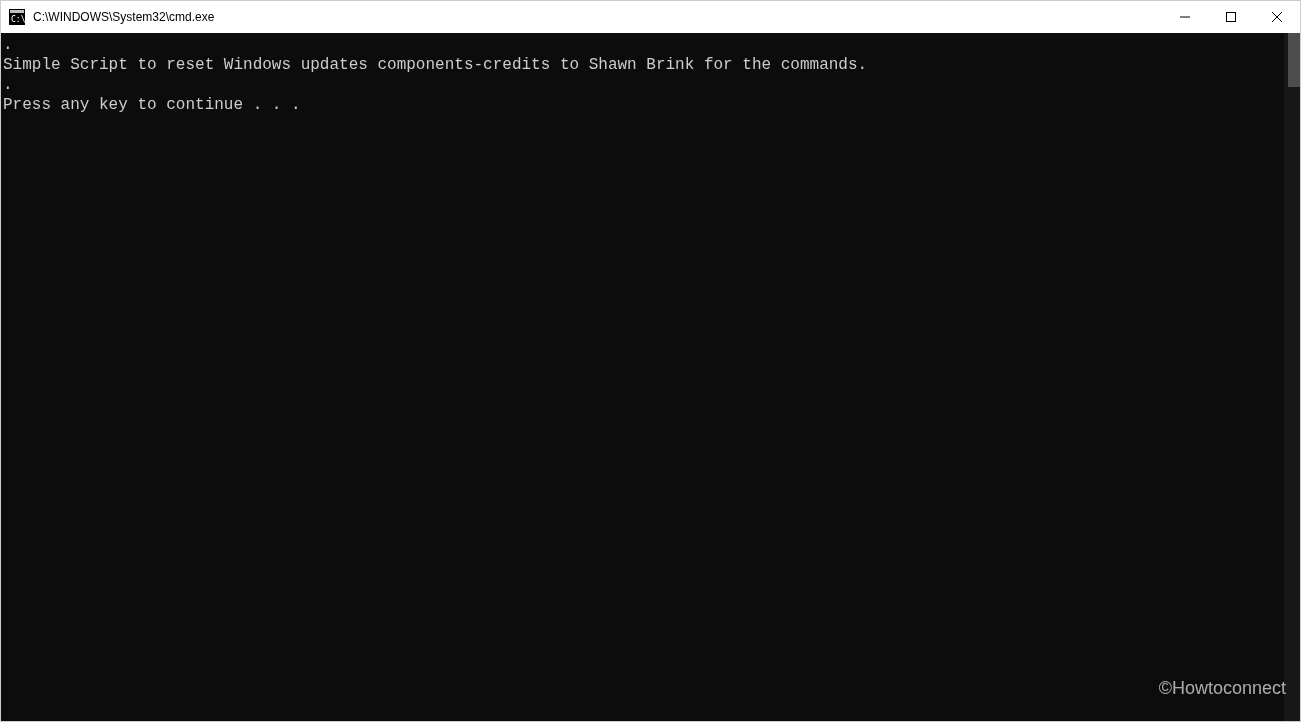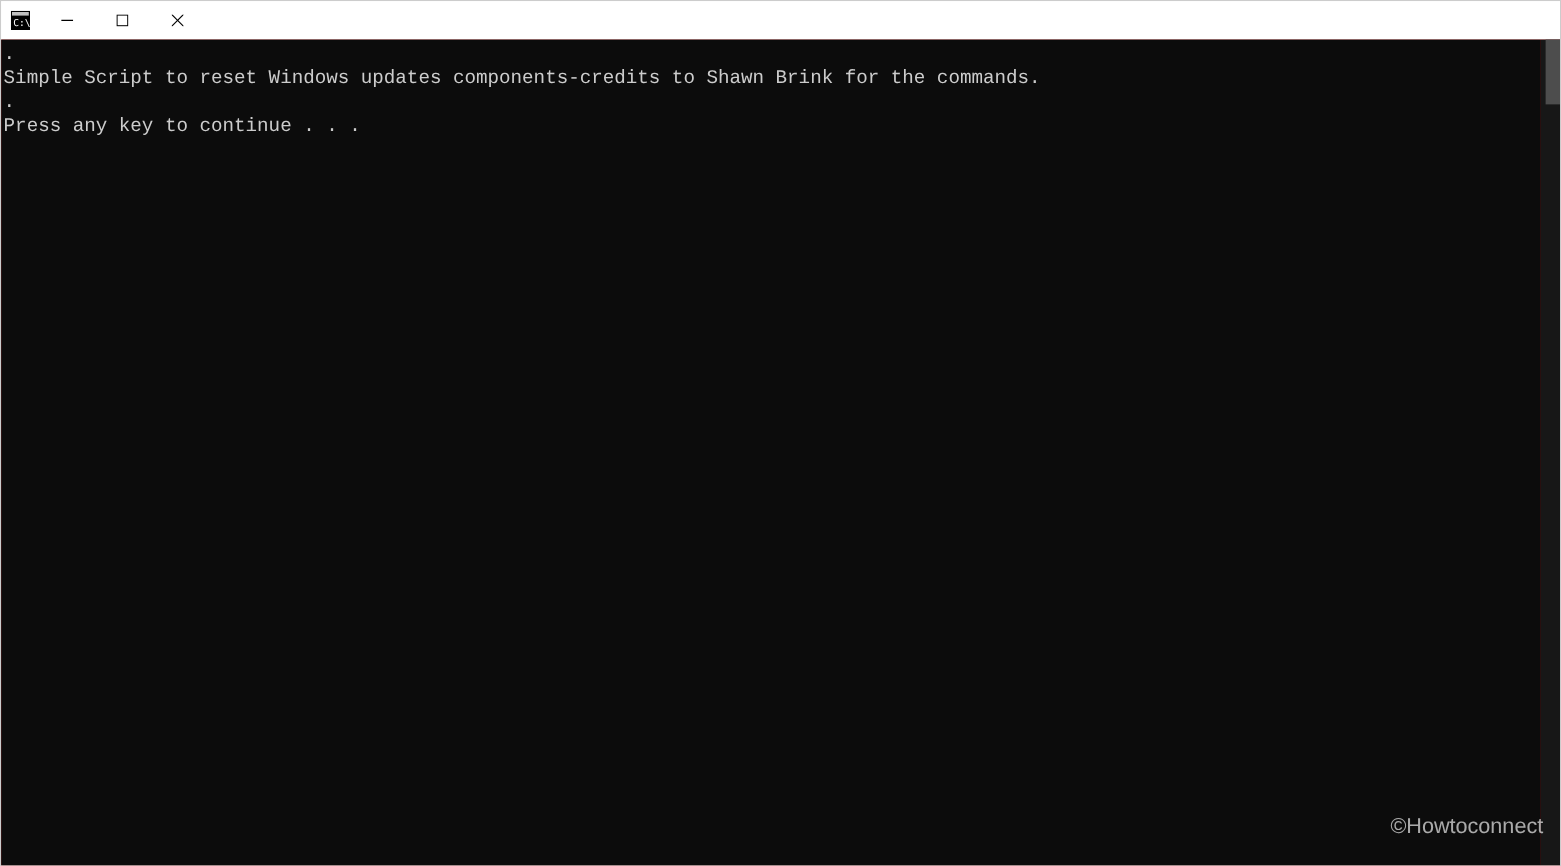--- a/index.html
+++ b/index.html
@@ -53,21 +53,21 @@
       height: 32px;
       display: flex;
       align-items: center;
       justify-content: center;
       color: #000000;
       cursor: pointer;
     }
     .terminal-wrapper {
       flex: 1;
       display: flex;
-      background: #b91c1c;
+      background: #4d7c0f;
       position: relative;
     }
     .terminal {
       flex: 1;
       background: #0c0c0c;
       color: #cccccc;
       font-family: Consolas, "Courier New", monospace;
       font-size: 16px;
       line-height: 20px;
       padding: 2px 0 0 2px;
@@ -102,20 +102,21 @@
 
 <div class="window">
   <div class="titlebar">
     <span class="titlebar-icon">
       <svg width="16" height="16" viewBox="0 0 16 16">
         <rect x="0" y="0" width="16" height="16" fill="#000000"></rect>
         <rect x="1" y="1" width="14" height="3" fill="#c0c0c0"></rect>
         <text x="2" y="13" font-size="8" fill="#ffffff" font-family="monospace">C:\</text>
       </svg>
     </span>
+    <span class="titlebar-title">C:\WINDOWS\System32\cmd.exe</span>
     <div class="titlebar-controls">
       <div class="titlebar-btn">
         <svg width="10" height="10" viewBox="0 0 10 10">
             <line x1="0" y1="5" x2="10" y2="5" stroke="#000" stroke-width="1"></line>
           </svg>
       </div>
       <div class="titlebar-btn">
         <svg width="10" height="10" viewBox="0 0 10 10">
             <rect x="0.5" y="0.5" width="9" height="9" fill="none" stroke="#000" stroke-width="1"></rect>
           </svg>

